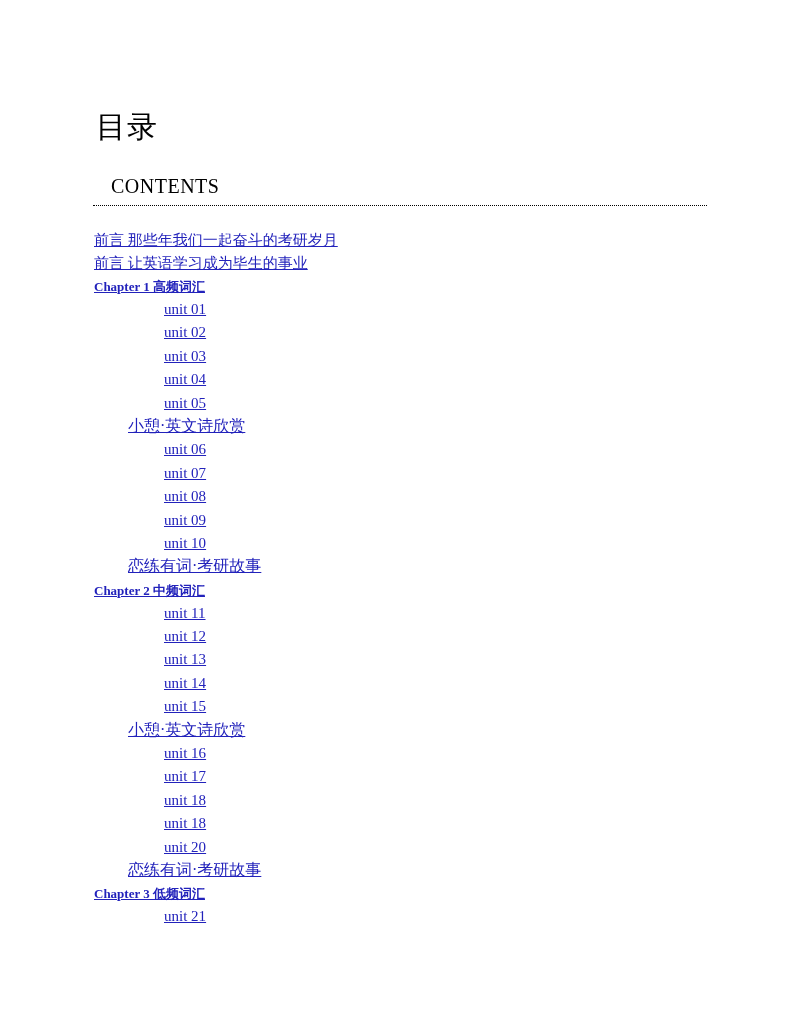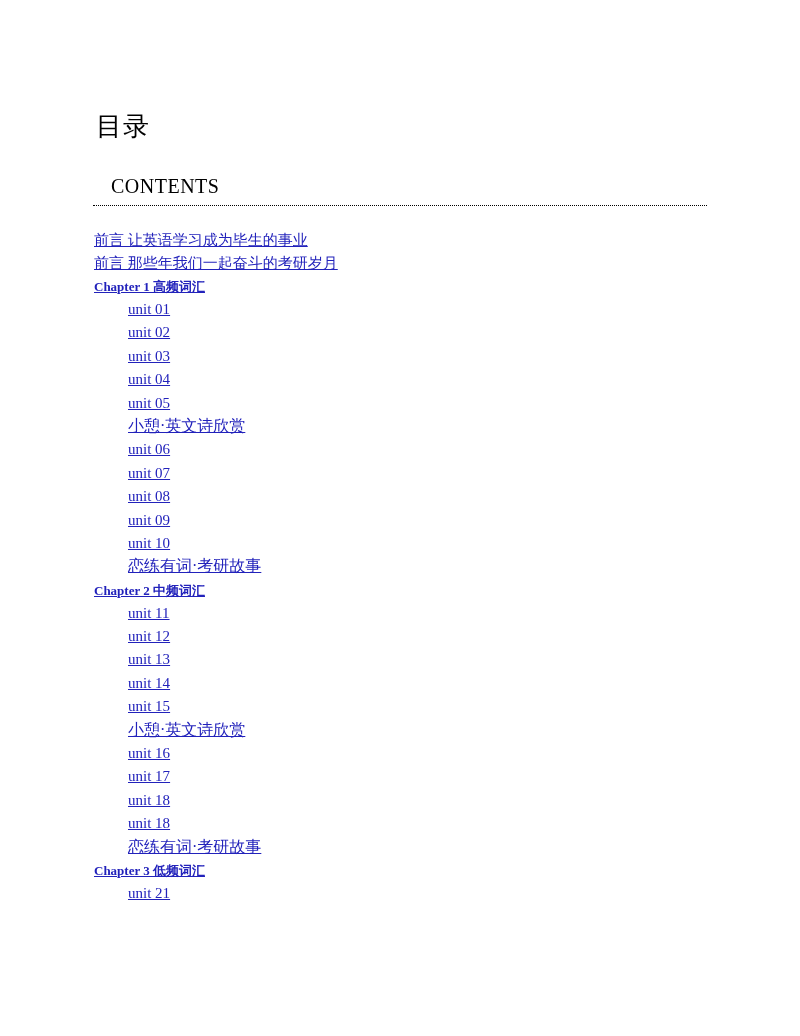--- a/index.html
+++ b/index.html
@@ -31,21 +31,21 @@
     position: absolute;
     left: 0;
     top: 108px;
     width: 800px;
   }
 
   .title-cn {
     margin: 0;
     padding: 0 0 0 96px;
     font-family: "Liberation Serif", "DejaVu Serif", serif;
-    font-size: 26px;
+    font-size: 30px;
     line-height: 38px;
     font-weight: normal;
     color: #000000;
     letter-spacing: 1px;
   }
 
   .title-en {
     margin: 11px;
     padding: 12px 0 0 100px;
     font-family: "Liberation Serif", "DejaVu Serif", serif;
@@ -109,20 +109,21 @@
   .lvl-chapter .toc-link {
     font-size: 13px;
     font-weight: bold;
   }
 
   
   .lvl-unit {
     padding-left: 128px;
     height: 23.4px;
     line-height: 23.4px;
+    margin-left: 36px;
   }
   .lvl-unit .toc-link {
     font-size: 15px;
     font-weight: normal;
   }
 
   
   .lvl-special {
     padding-left: 128px;
     height: 23.4px;
@@ -138,22 +139,22 @@
 
 <div class="page">
 
   <div class="toc-header">
     <h1 class="title-cn">目录</h1>
     <h2 class="title-en">CONTENTS</h2>
     <hr class="rule">
   </div>
 
   <ul class="toc-list" id="toc-list">
+      <li class="toc-item lvl-front"><a class="toc-link">前言 那些年我们一起奋斗的考研岁月</a></li>
       <li class="toc-item lvl-front"><a class="toc-link">前言 让英语学习成为毕生的事业</a></li>
-      <li class="toc-item lvl-front"><a class="toc-link">前言 那些年我们一起奋斗的考研岁月</a></li>
       <li class="toc-item lvl-chapter"><a class="toc-link">Chapter 1 高频词汇</a></li>
       <li class="toc-item lvl-unit"><a class="toc-link">unit 01</a></li>
       <li class="toc-item lvl-unit"><a class="toc-link">unit 02</a></li>
       <li class="toc-item lvl-unit"><a class="toc-link">unit 03</a></li>
       <li class="toc-item lvl-unit"><a class="toc-link">unit 04</a></li>
       <li class="toc-item lvl-unit"><a class="toc-link">unit 05</a></li>
       <li class="toc-item lvl-special"><a class="toc-link">小憩·英文诗欣赏</a></li>
       <li class="toc-item lvl-unit"><a class="toc-link">unit 06</a></li>
       <li class="toc-item lvl-unit"><a class="toc-link">unit 07</a></li>
       <li class="toc-item lvl-unit"><a class="toc-link">unit 08</a></li>
@@ -164,18 +165,19 @@
       <li class="toc-item lvl-unit"><a class="toc-link">unit 11</a></li>
       <li class="toc-item lvl-unit"><a class="toc-link">unit 12</a></li>
       <li class="toc-item lvl-unit"><a class="toc-link">unit 13</a></li>
       <li class="toc-item lvl-unit"><a class="toc-link">unit 14</a></li>
       <li class="toc-item lvl-unit"><a class="toc-link">unit 15</a></li>
       <li class="toc-item lvl-special"><a class="toc-link">小憩·英文诗欣赏</a></li>
       <li class="toc-item lvl-unit"><a class="toc-link">unit 16</a></li>
       <li class="toc-item lvl-unit"><a class="toc-link">unit 17</a></li>
       <li class="toc-item lvl-unit"><a class="toc-link">unit 18</a></li>
       <li class="toc-item lvl-unit"><a class="toc-link">unit 18</a></li>
+      <li class="toc-item lvl-unit"><a class="toc-link">unit 20</a></li>
       <li class="toc-item lvl-special"><a class="toc-link">恋练有词·考研故事</a></li>
       <li class="toc-item lvl-chapter"><a class="toc-link">Chapter 3 低频词汇</a></li>
       <li class="toc-item lvl-unit"><a class="toc-link">unit 21</a></li>
     </ul>
 
 </div>
 
 </body></html>

